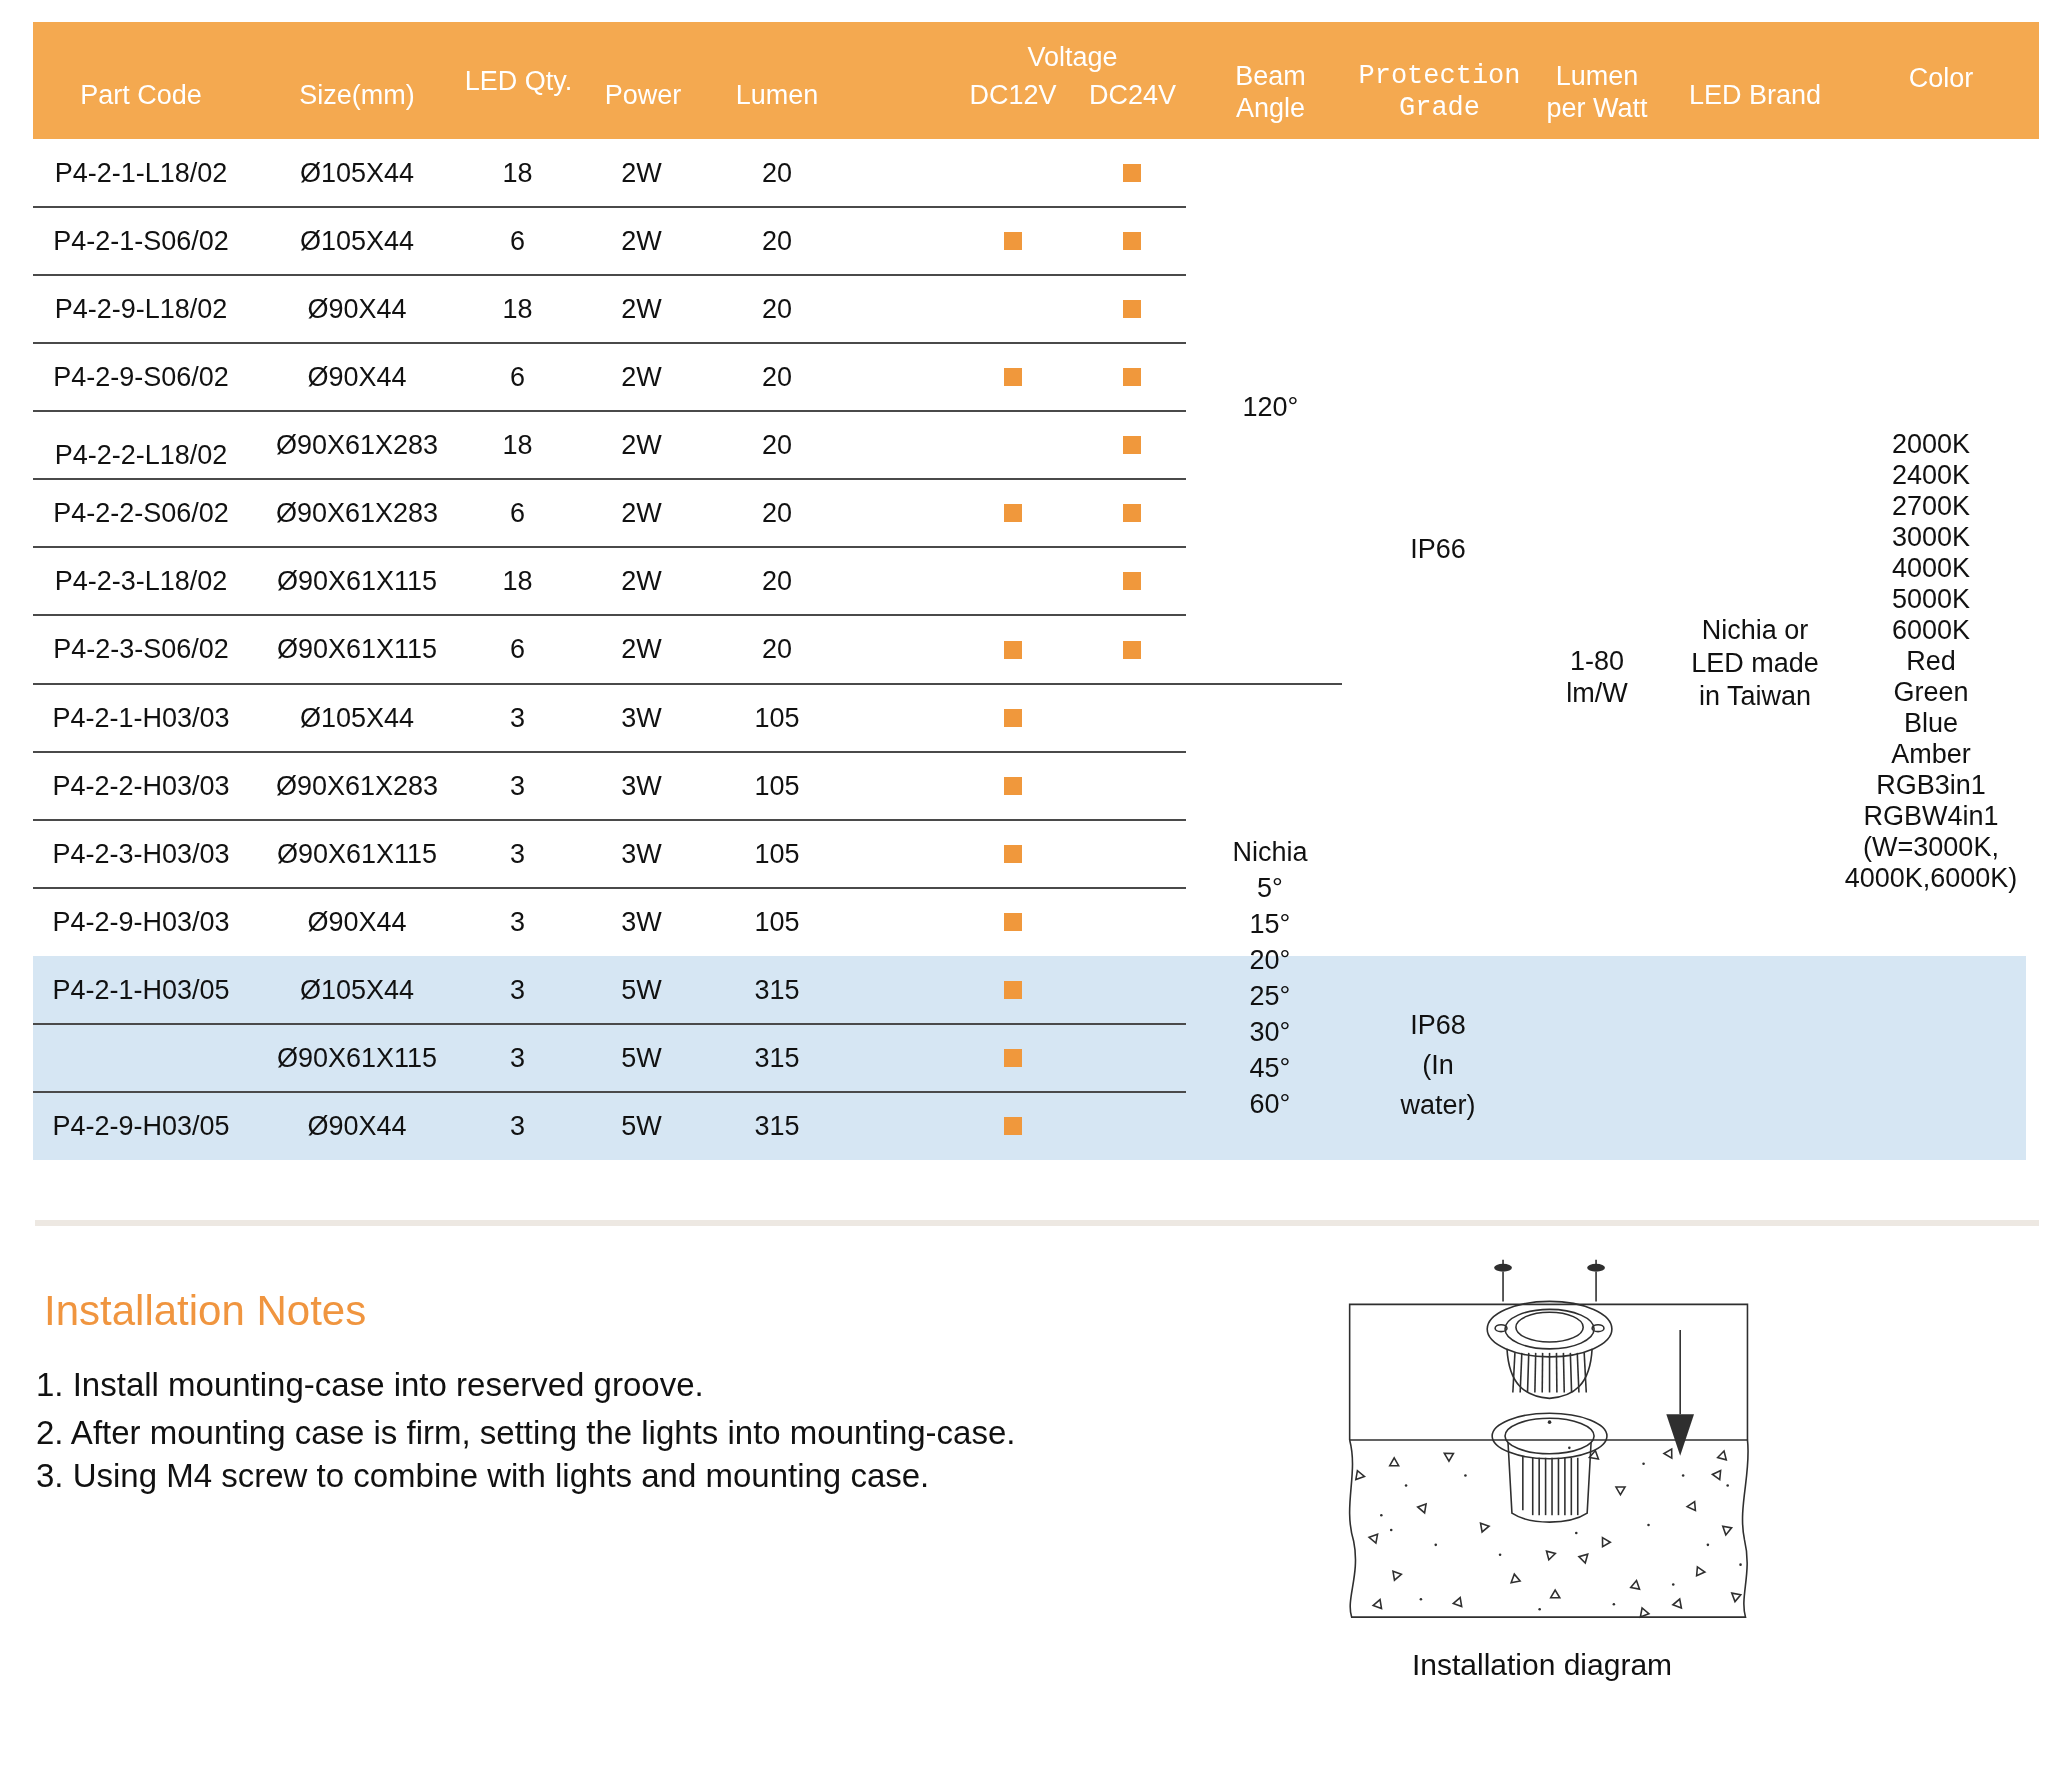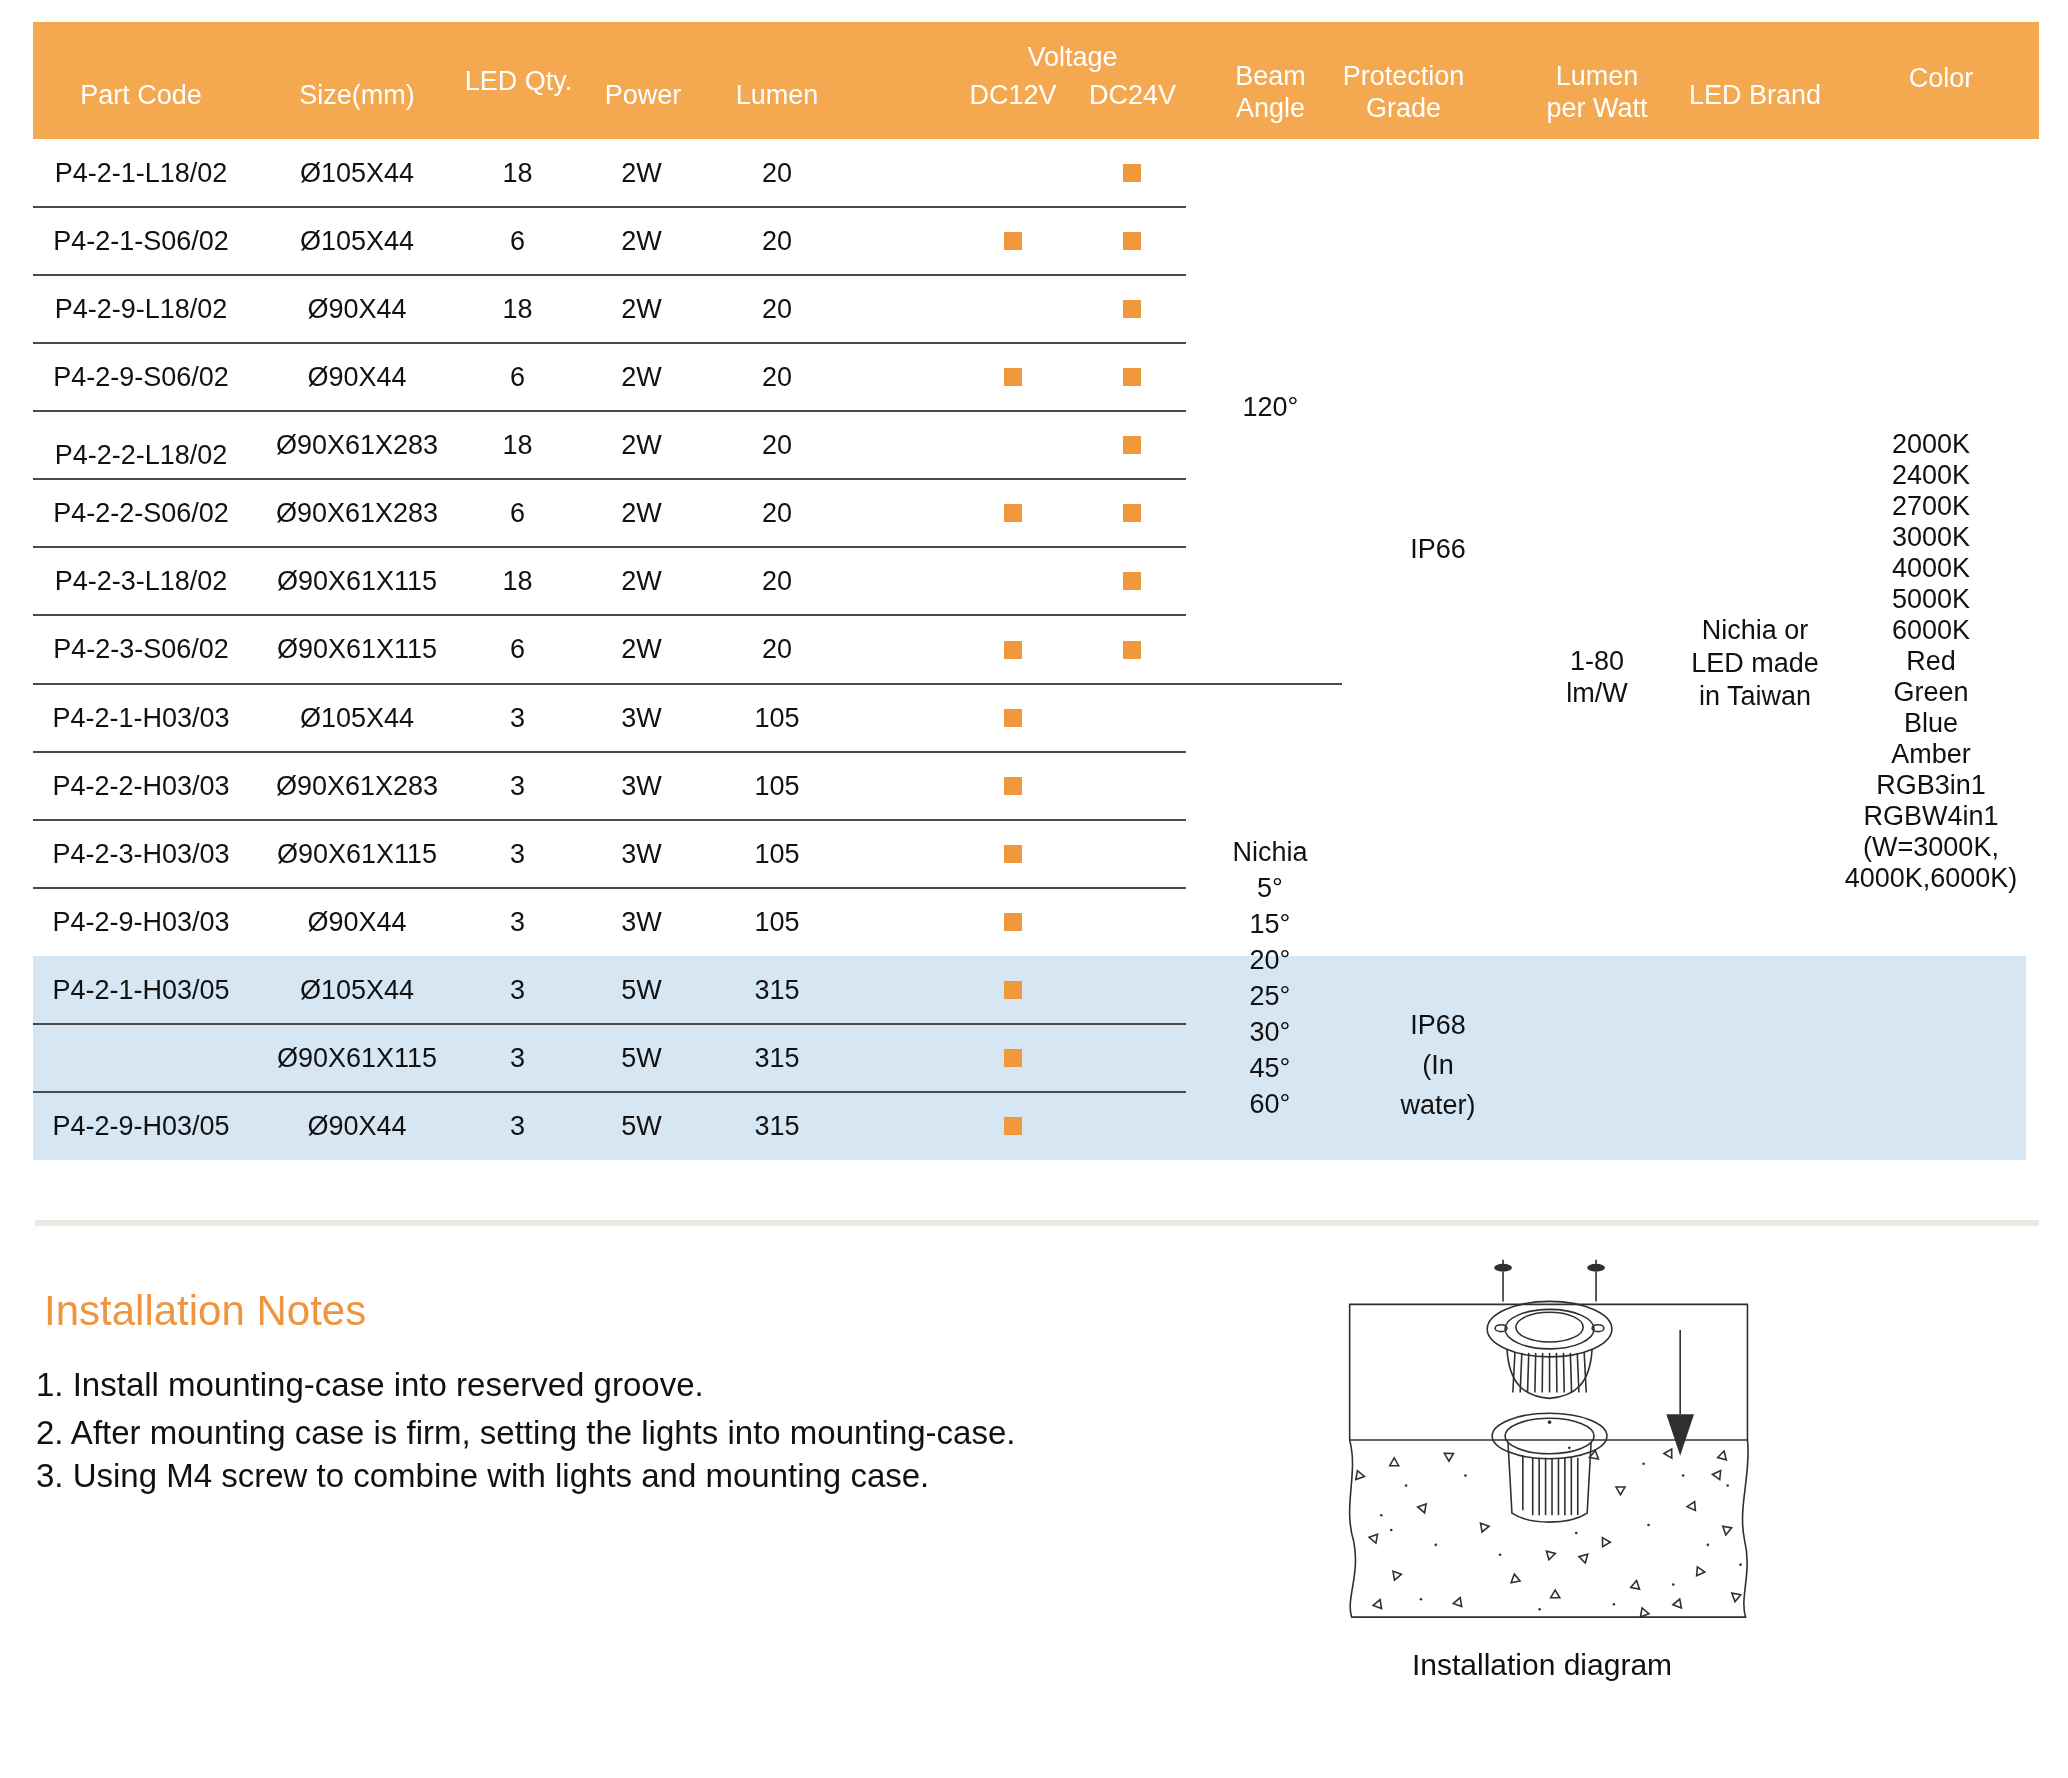--- a/index.html
+++ b/index.html
@@ -37,21 +37,21 @@
     <div class="abs cc hlabel" style="left:0px;top:51px;width:216px;height:44px;">Part Code</div>
     <div class="abs cc hlabel" style="left:230px;top:51px;width:188px;height:44px;">Size(mm)</div>
     <div class="abs cc hlabel" style="left:414px;top:37px;width:143px;height:44px;">LED Qty.</div>
     <div class="abs cc hlabel" style="left:545px;top:51px;width:130px;height:44px;">Power</div>
     <div class="abs cc hlabel" style="left:651px;top:51px;width:186px;height:44px;">Lumen</div>
     <div class="abs cc hlabel" style="left:886px;top:18px;width:307px;height:34px;">Voltage</div>
     <div class="abs cc hlabel" style="left:891px;top:51px;width:178px;height:44px;">DC12V</div>
     <div class="abs cc hlabel" style="left:1035px;top:51px;width:129px;height:44px;">DC24V</div>
     <div class="abs cc hlabel pre" style="left:1161px;top:28px;width:153px;height:83px;">Beam
 Angle</div>
-    <div class="abs cc hlabel pre" style="left:1289px;top:28px;width:163px;height:83px;">Protection
+    <div class="abs cc hlabel pre" style="left:1325px;top:28px;width:163px;height:83px;font-family:Liberation Mono, monospace;">Protection
 Grade</div>
     <div class="abs cc hlabel pre" style="left:1485px;top:28px;width:158px;height:83px;">Lumen
 per Watt</div>
     <div class="abs cc hlabel" style="left:1639px;top:51px;width:166px;height:44px;">LED Brand</div>
     <div class="abs cc hlabel" style="left:1810px;top:34px;width:196px;height:44px;">Color</div>
   </div>
 
   <div class="abs" id="blue-band"></div>
 
   <div class="abs" id="table-layer" style="left:0;top:0;width:2068px;height:1778px;">

